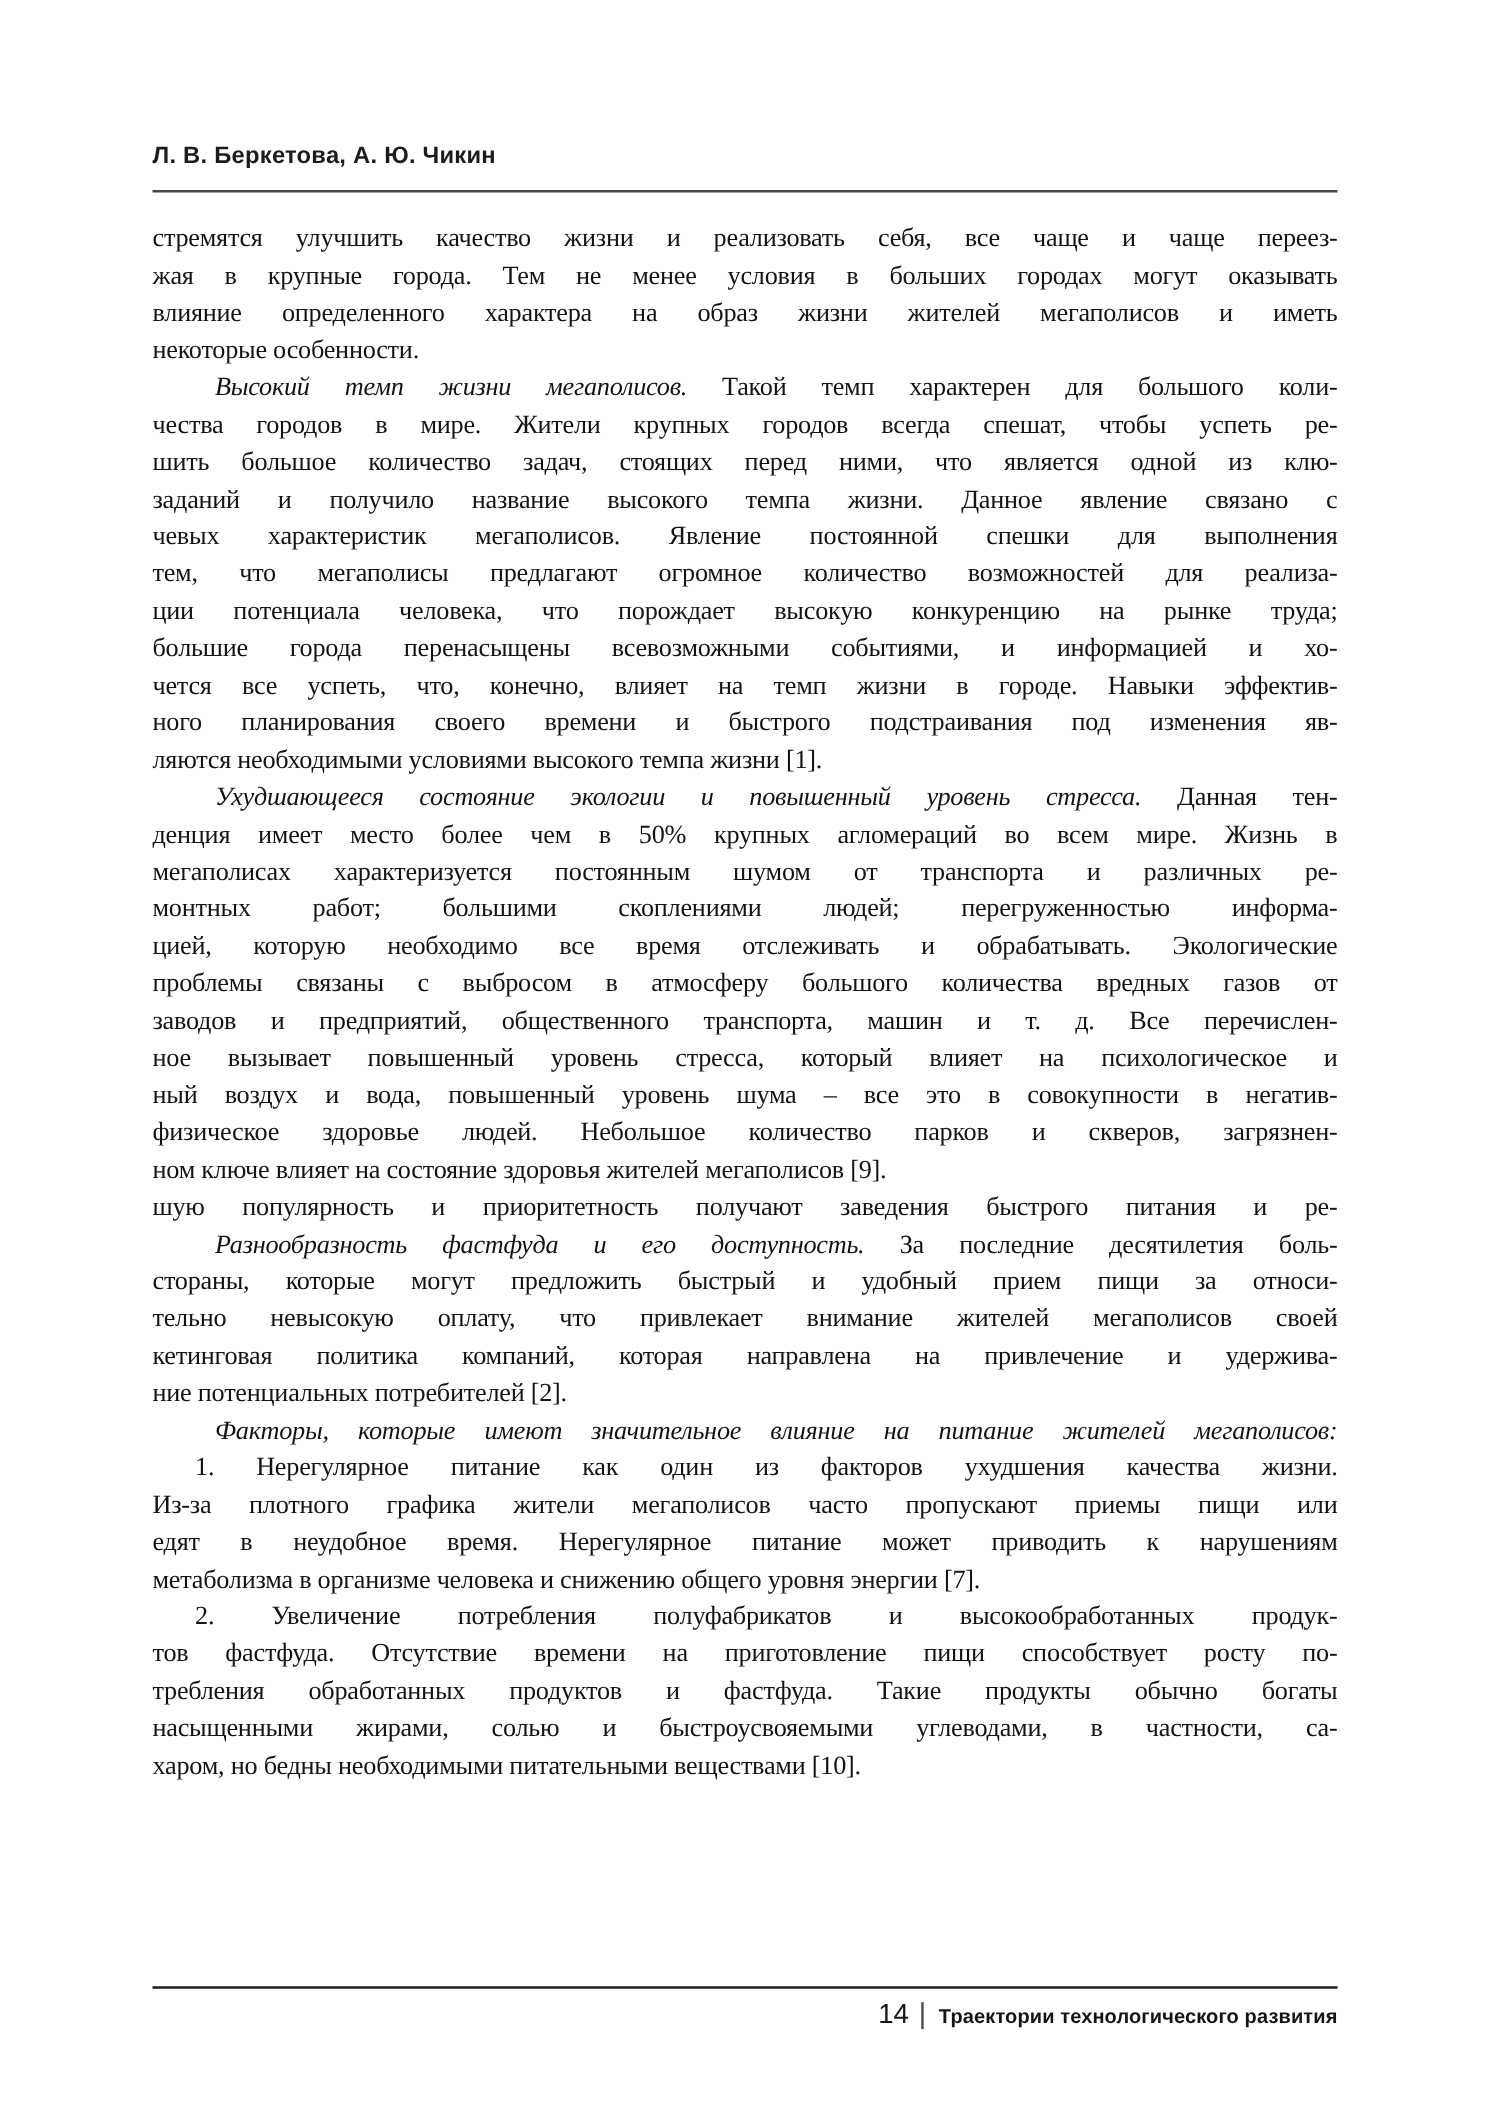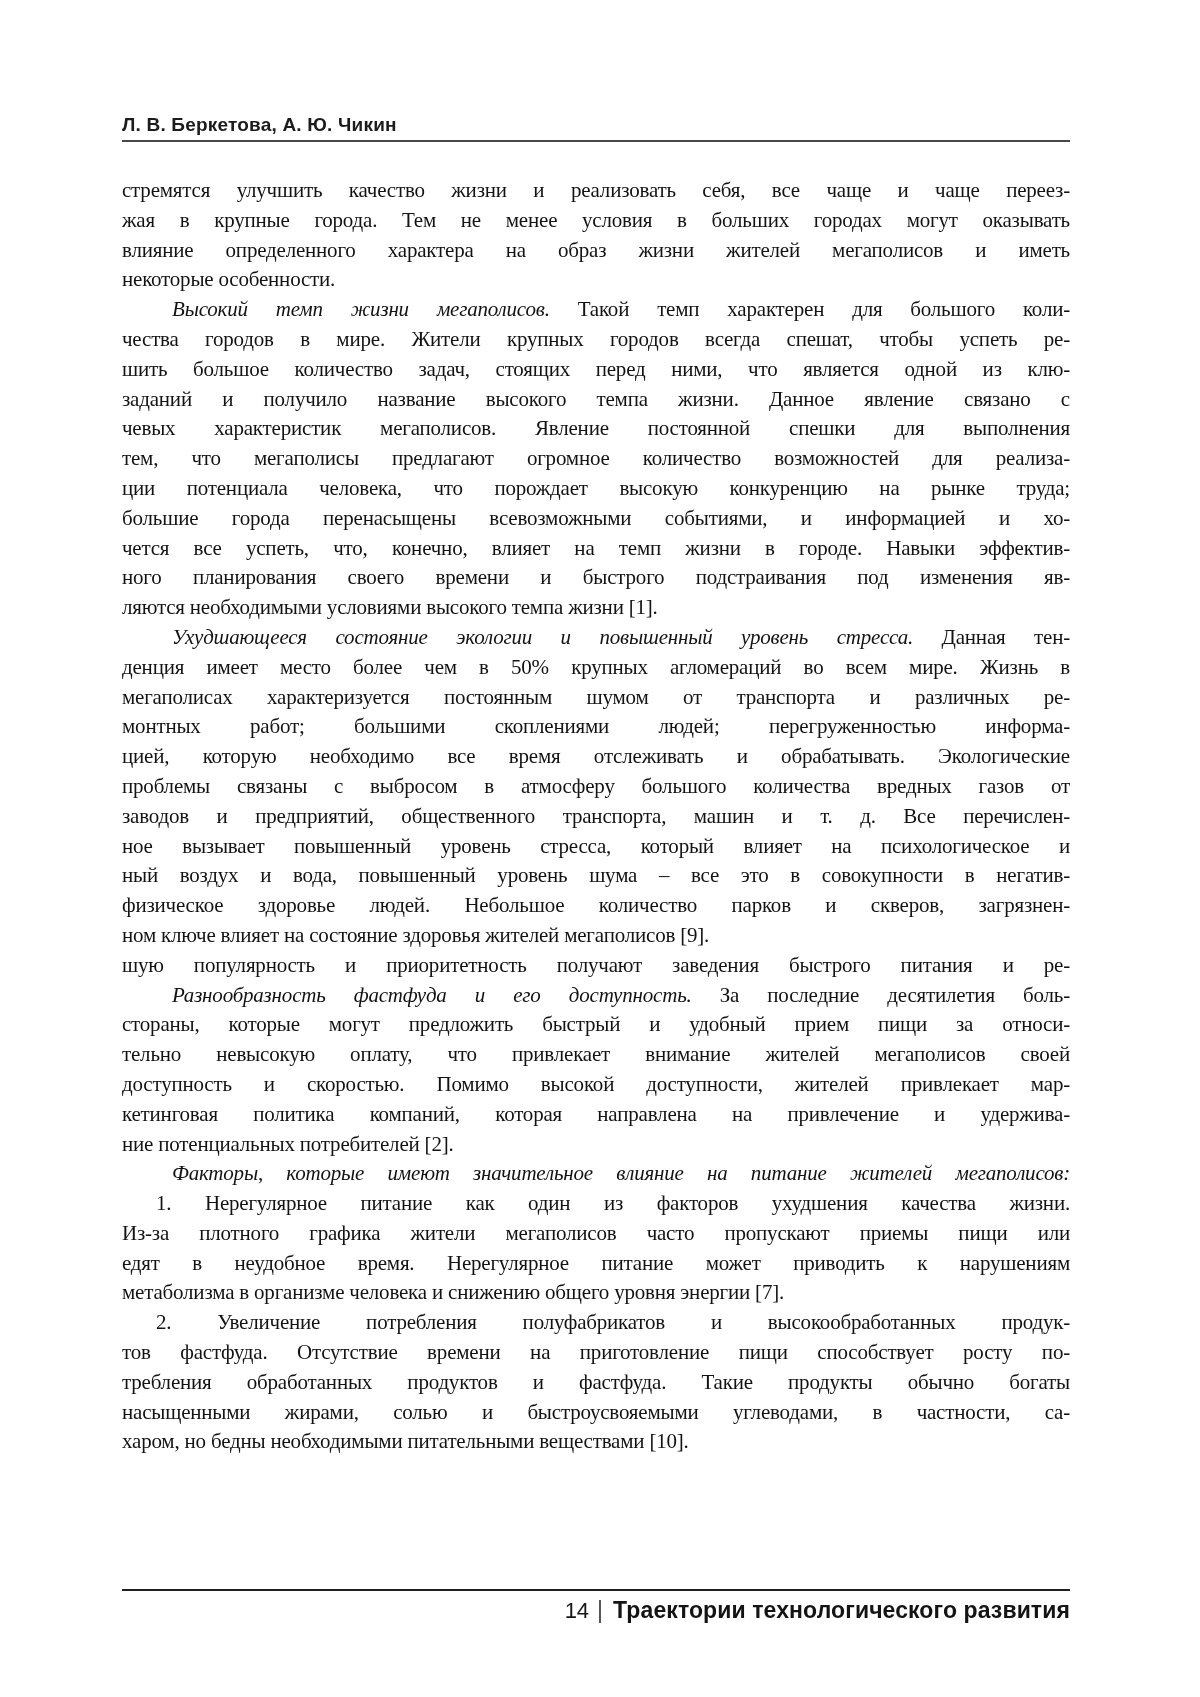--- a/index.html
+++ b/index.html
@@ -14,21 +14,21 @@
   }
   .page-header {
     position: absolute;
     left: 122px;
     width: 948px;
     top: 114px;
     font-family: "Liberation Sans", sans-serif;
     font-weight: bold;
     font-size: 19px;
     color: #1c1c1c;
-    padding-bottom: 4px;
+    padding-bottom: 16px;
     border-bottom: 2px solid #474747;
     letter-spacing: 0.2px;
   }
   .body-text {
     position: absolute;
     left: 122px;
     width: 948px;
     top: 176px;
     font-size: 21px;
     line-height: 29.8px;
@@ -67,21 +67,21 @@
     font-weight: normal;
     color: #161616;
   }
   .footer-sep {
     font-size: 23px;
     font-weight: 300;
     color: #4a4a4a;
     margin: 0 10px 0 8px;
   }
   .book-title {
-    font-size: 23px;
+    font-size: 16px;
     font-weight: bold;
     color: #141414;
     letter-spacing: 0.1px;
   }
 </style>
 </head>
 <body>
 
 <header class="page-header">
   <span>Л. В. Беркетова, А. Ю. Чикин</span>
@@ -111,21 +111,20 @@
     <div class="line fill"><span>проблемы связаны с выбросом в атмосферу большого количества вредных газов от</span></div>
     <div class="line fill"><span>заводов и предприятий, общественного транспорта, машин и т. д. Все перечислен-</span></div>
     <div class="line fill"><span>ное вызывает повышенный уровень стресса, который влияет на психологическое и</span></div>
     <div class="line fill"><span>ный воздух и вода, повышенный уровень шума – все это в совокупности в негатив-</span></div>
     <div class="line fill"><span>физическое здоровье людей. Небольшое количество парков и скверов, загрязнен-</span></div>
     <div class="line"><span>ном ключе влияет на состояние здоровья жителей мегаполисов [9].</span></div>
     <div class="line fill"><span>шую популярность и приоритетность получают заведения быстрого питания и ре-</span></div>
     <div class="line fill indent"><em>Разнообразность фастфуда и его доступность.</em><span> За последние десятилетия боль-</span></div>
     <div class="line fill"><span>стораны, которые могут предложить быстрый и удобный прием пищи за относи-</span></div>
     <div class="line fill"><span>тельно невысокую оплату, что привлекает внимание жителей мегаполисов своей</span></div>
-    <div class="line fill"><span>доступность и скоростью. Помимо высокой доступности, жителей привлекает мар-</span></div>
     <div class="line fill"><span>кетинговая политика компаний, которая направлена на привлечение и удержива-</span></div>
     <div class="line"><span>ние потенциальных потребителей [2].</span></div>
     <div class="line fill indent"><em>Факторы, которые имеют значительное влияние на питание жителей мегаполисов:</em></div>
     <div class="line fill indent"><span>1. Нерегулярное питание как один из факторов ухудшения качества жизни.</span></div>
     <div class="line fill"><span>Из-за плотного графика жители мегаполисов часто пропускают приемы пищи или</span></div>
     <div class="line fill"><span>едят в неудобное время. Нерегулярное питание может приводить к нарушениям</span></div>
     <div class="line"><span>метаболизма в организме человека и снижению общего уровня энергии [7].</span></div>
     <div class="line fill indent"><span>2. Увеличение потребления полуфабрикатов и высокообработанных продук-</span></div>
     <div class="line fill"><span>тов фастфуда. Отсутствие времени на приготовление пищи способствует росту по-</span></div>
     <div class="line fill"><span>требления обработанных продуктов и фастфуда. Такие продукты обычно богаты</span></div>

